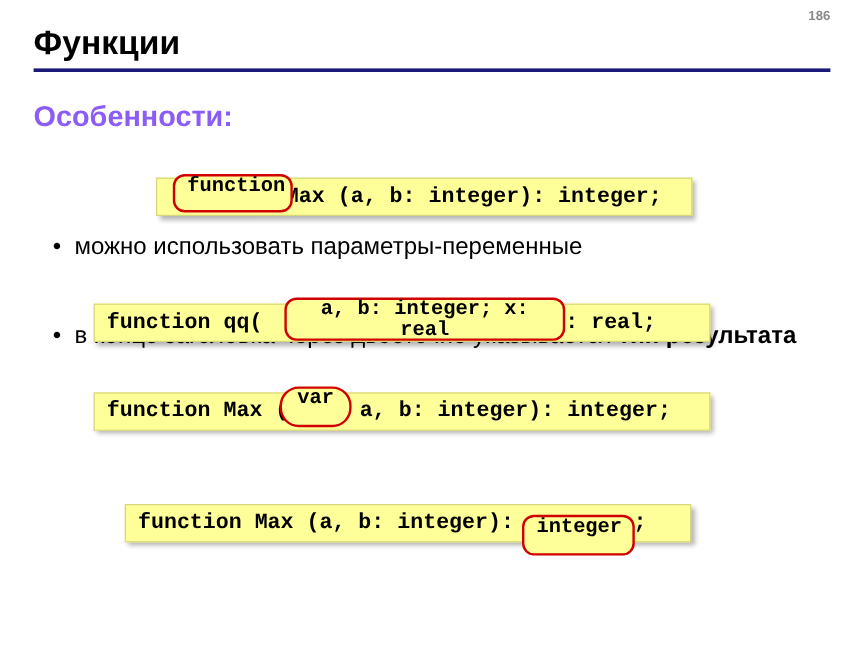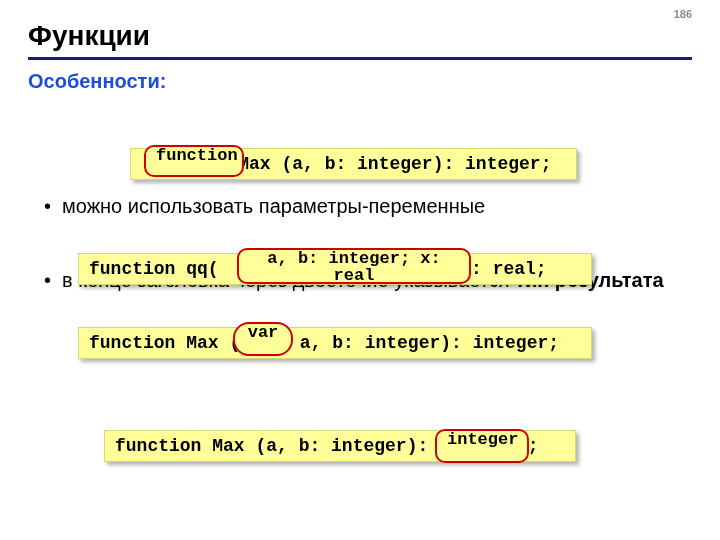--- a/index.html
+++ b/index.html
@@ -32,25 +32,25 @@
   .hr {
     position: absolute;
     top: 57px;
     left: 28px;
     right: 28px;
     height: 0;
     border-top: 3px solid #1a1a7a;
   }
   .subtitle {
     position: absolute;
-    top: 70px;
+    top: 84px;
     left: 28px;
-    font-size: 20px;
+    font-size: 24px;
     font-weight: bold;
-    color: #1d4ed8;
+    color: #8b5cf6;
   }
   .bullets {
     position: absolute;
     top: 105px;
     left: 38px;
     right: 28px;
     font-size: 20px;
     line-height: 1.3;
   }
   .bullet {
@@ -125,16 +125,16 @@
 <div class="codebox" style="top:253px; left:78px; width:492px;">
   <span>function qq( </span><span style="display:inline-block;width:220px"></span><span> ): real;</span>
 </div>
 <div class="bubble" style="top:248px; left:237px; width:210px; height:32px;">a, b: integer; x: real</div>
 
 <div class="codebox" style="top:327px; left:78px; width:492px;">
   <span>function Max ( </span><span style="display:inline-block;width:38px"></span><span> a, b: integer): integer;</span>
 </div>
 <div class="bubble" style="top:322px; left:233px; width:36px; height:30px;border-radius:16px;">var</div>
 
-<div class="codebox" style="top:430px; left:104px; width:450px;">
+<div class="codebox" style="top:420px; left:104px; width:450px;">
   <span>function Max (a, b: integer): </span><span style="display:inline-block;width:78px"></span><span> ;</span>
 </div>
 <div class="bubble" style="top:429px; left:435px; width:70px; height:30px;">integer</div>
 
 </body></html>

